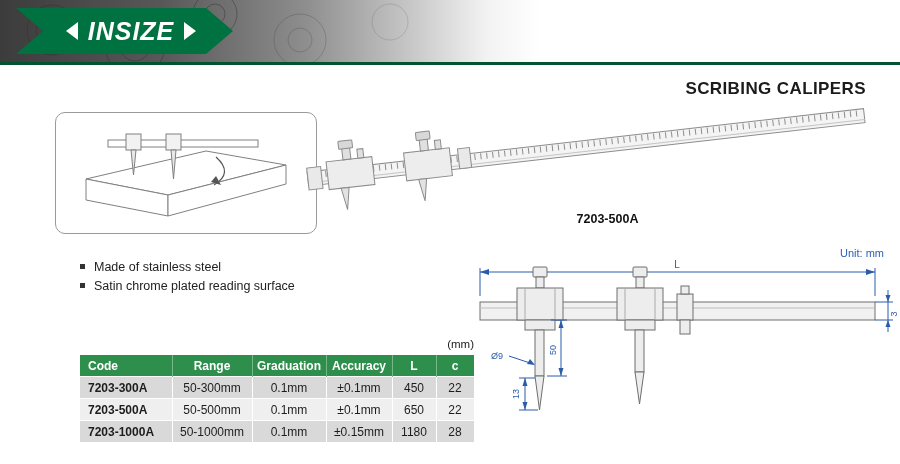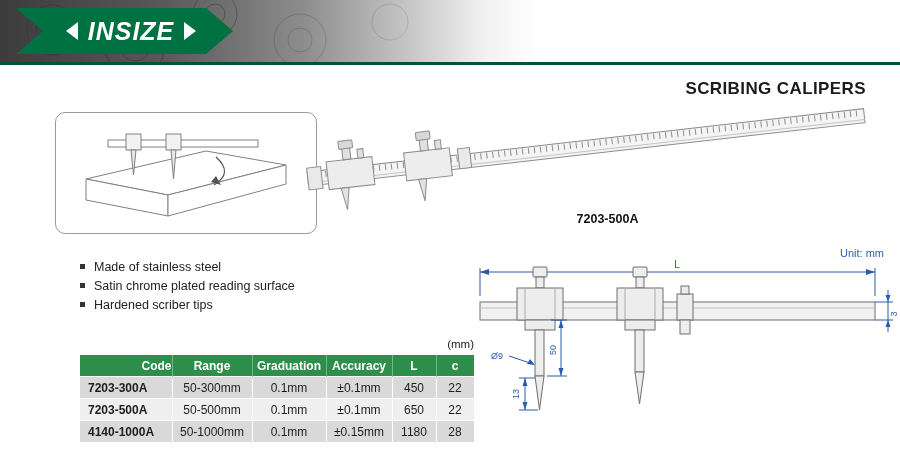--- a/index.html
+++ b/index.html
@@ -47,21 +47,21 @@
   .table-unit {
     position:absolute; left:80px; top:338px; width:394px; text-align:right;
     font-size:11.5px; font-weight:normal; color:#222;
   }
   .spec-table {
     position:absolute; left:80px; top:355px; border-collapse:collapse;
     font-size:12px; table-layout:fixed;
   }
   .spec-table th {
     background:#2e8f4c; color:#fff; font-weight:bold; height:21px;
-    border-right:1px solid rgba(255,255,255,.35); text-align:right; padding:0 0 0 8px;
+    border-right:1px solid rgba(255,255,255,.35); text-align:left; padding:0 0 0 8px;
   }
   .spec-table th.center { text-align:center; padding:0; }
   .spec-table td {
     height:21px; text-align:center; padding:0; border-top:1px solid #fff;
     border-right:1px solid #fff; color:#1d1d1d;
   }
   .spec-table td.code { text-align:left; padding-left:8px; font-weight:bold; }
   .spec-table tr.odd td { background:#d9d9d9;margin-left:8px; }
   .spec-table tr.even td { background:#efefef; }
   .col-code{width:92px;} .col-range{width:80px;} .col-grad{width:74px;}
@@ -138,21 +138,20 @@
     <polygon points="130,92 138,92 134,114" fill="#e2e2e2" stroke="#8c8c8c"></polygon>
 
     <rect x="172" y="66" width="12" height="20" fill="#e9e9e9" stroke="#8c8c8c"></rect>
   </g>
 </svg>
 <div class="product-label">7203-500A</div>
 
 <ul class="features">
   <li>Made of stainless steel</li>
   <li>Satin chrome plated reading surface</li>
-  <li>Hardened scriber tips</li>
 </ul>
 
 <div class="unit-note">Unit: mm</div>
 <svg class="diagram-svg" width="445" height="200">
 
   <g stroke="#2a5caa" fill="none">
     <line x1="25" y1="38" x2="25" y2="10"></line>
     <line x1="420" y1="38" x2="420" y2="10"></line>
     <line x1="25" y1="14" x2="420" y2="14"></line>
   </g>
@@ -252,21 +251,21 @@
   </tr>
   <tr class="even">
     <td class="code">7203-500A</td>
     <td>50-500mm</td>
     <td>0.1mm</td>
     <td>±0.1mm</td>
     <td>650</td>
     <td>22</td>
   </tr>
   <tr class="odd">
-    <td class="code">4140-1000A</td>
+    <td class="code">7203-1000A</td>
     <td>50-1000mm</td>
     <td>0.1mm</td>
     <td>±0.15mm</td>
     <td>1180</td>
     <td>28</td>
   </tr>
 </tbody>
   </table>
 
 </body></html>

